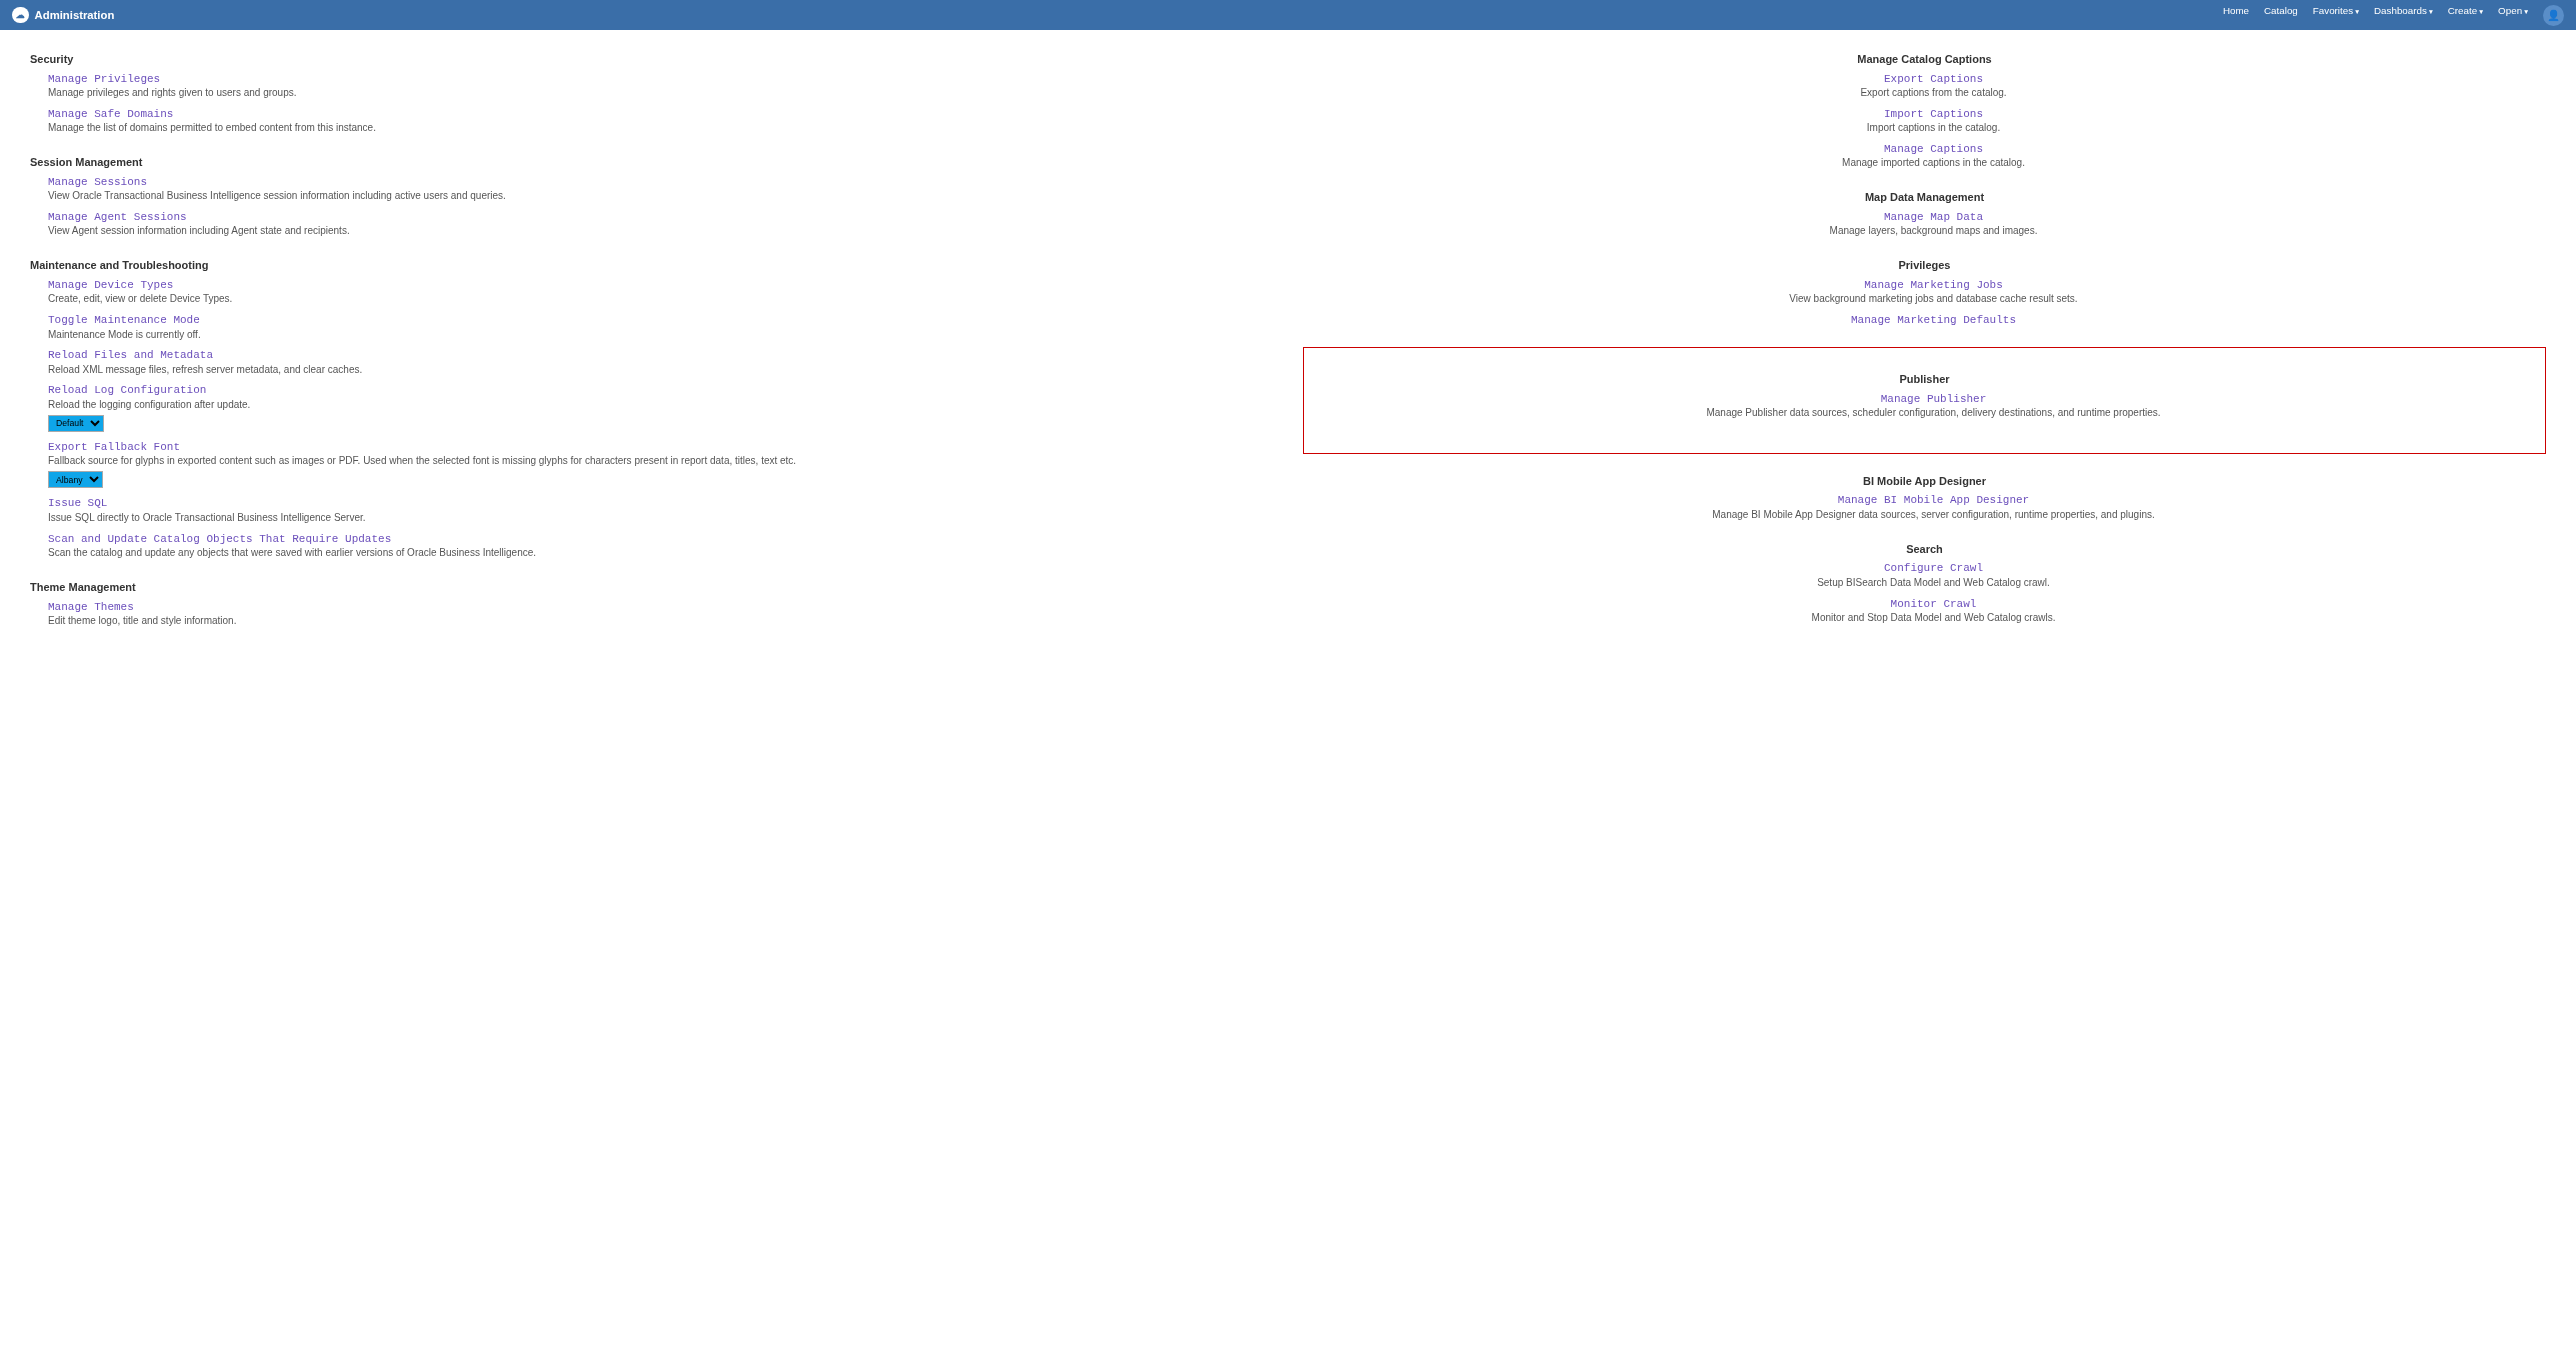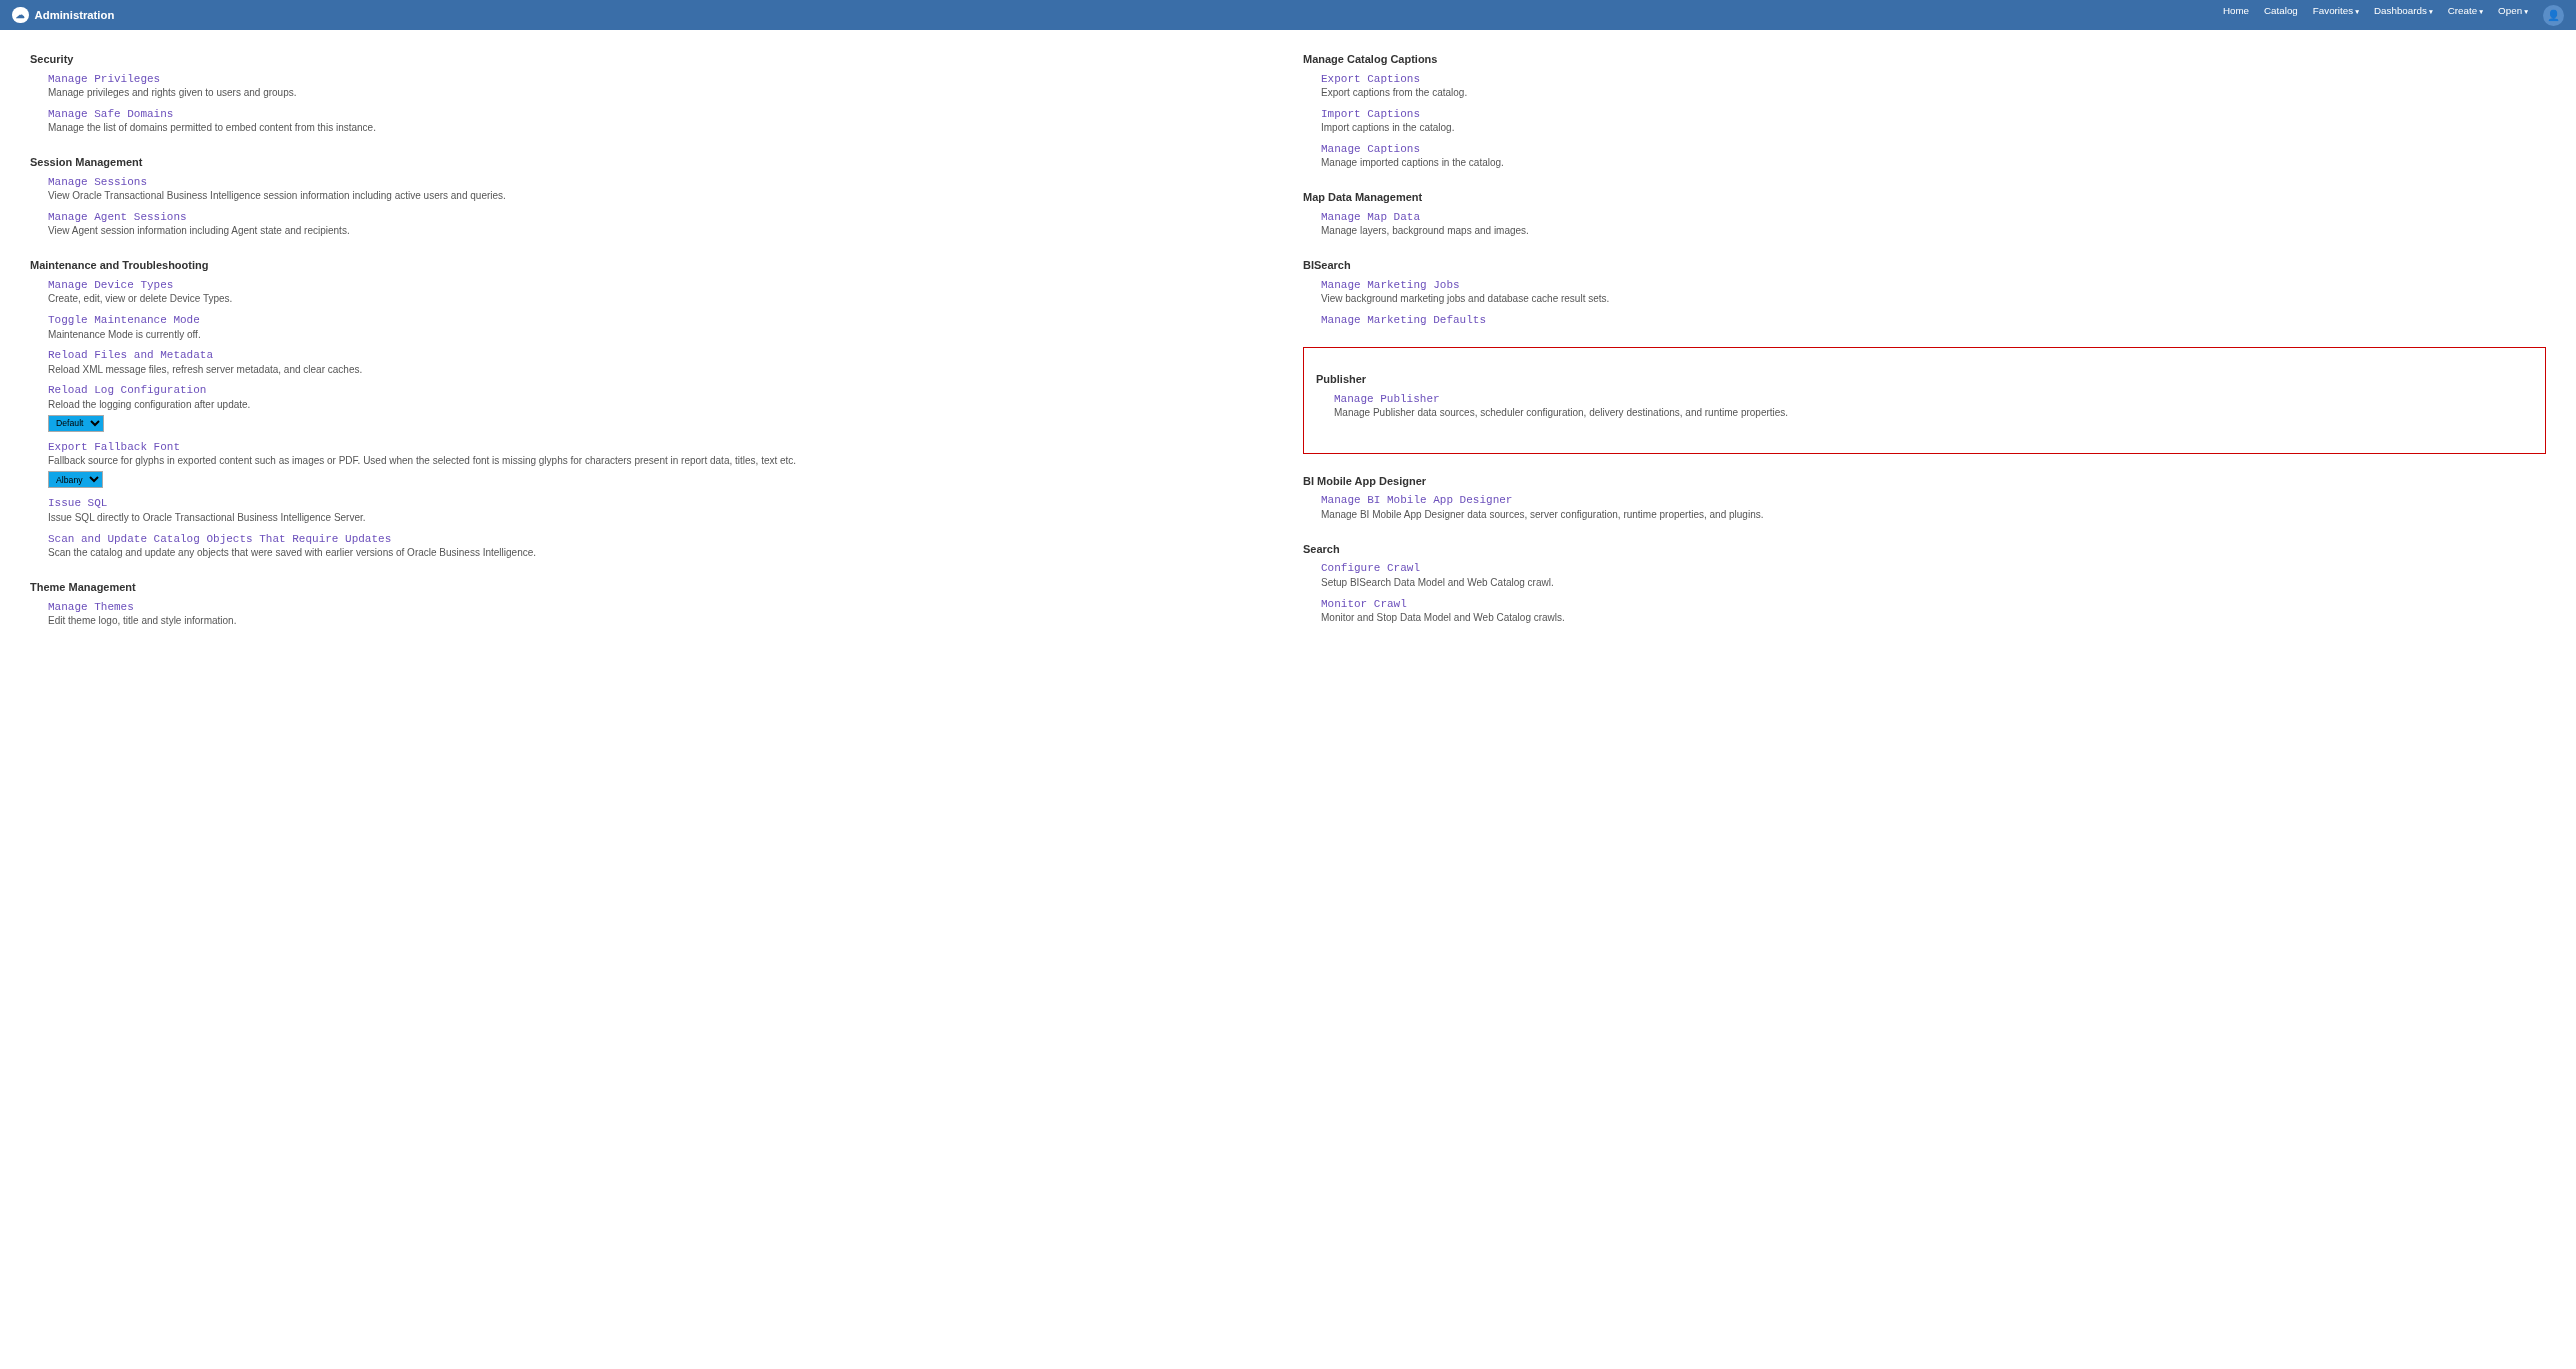--- a/index.html
+++ b/index.html
@@ -65,20 +65,21 @@
       padding: 23px 30px;
       gap: 30px;
     }
     .left-panel {
       flex: 1;
       max-width: 50%;
     }
     .right-panel {
       flex: 1;
       max-width: 50%;
+      text-align: center;
     }
 
     .section {
       margin-bottom: 21px;
     }
     .section-title {
       font-size: 11px;
       font-weight: bold;
       color: #333;
       margin-bottom: 7.6px;
@@ -250,21 +251,21 @@
 
     <div class="section">
       <div class="section-title">Map Data Management</div>
       <div class="section-item">
         <a>Manage Map Data</a>
         <div class="desc">Manage layers, background maps and images.</div>
       </div>
     </div>
 
     <div class="section">
-      <div class="section-title">BISearch</div>
+      <div class="section-title">Privileges</div>
       <div class="section-item">
         <a>Manage Marketing Jobs</a>
         <div class="desc">View background marketing jobs and database cache result sets.</div>
       </div>
       <div class="section-item">
         <a>Manage Marketing Defaults</a>
       </div>
     </div>
 
     <div class="publisher-section">

